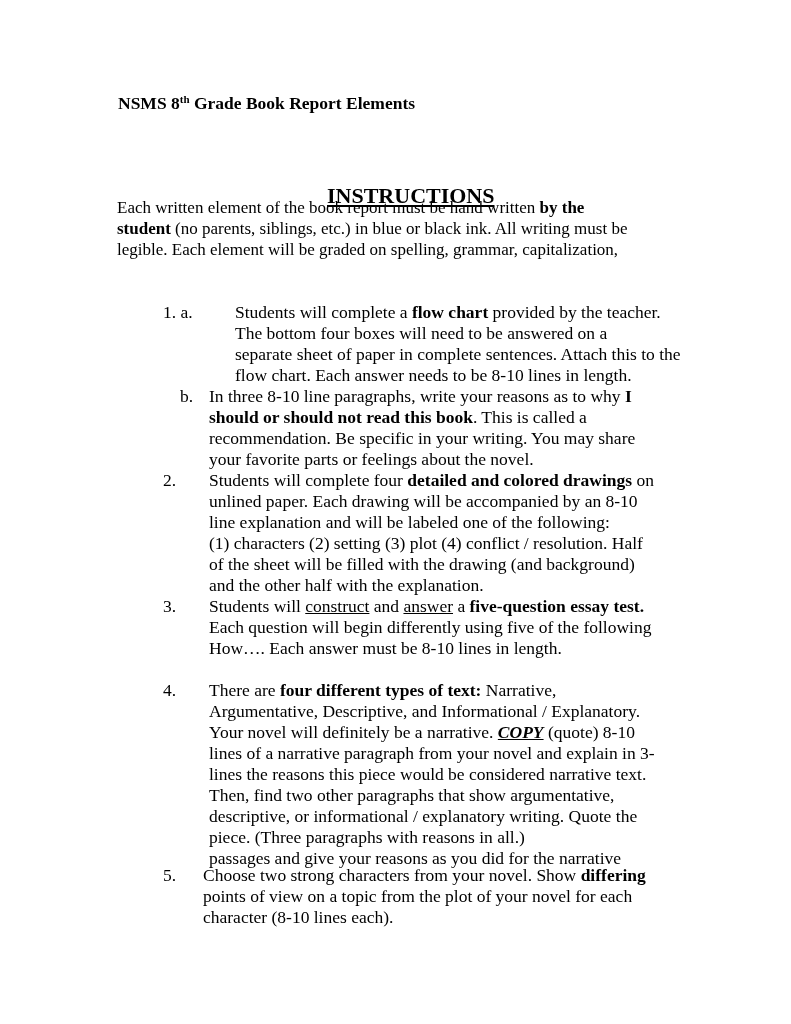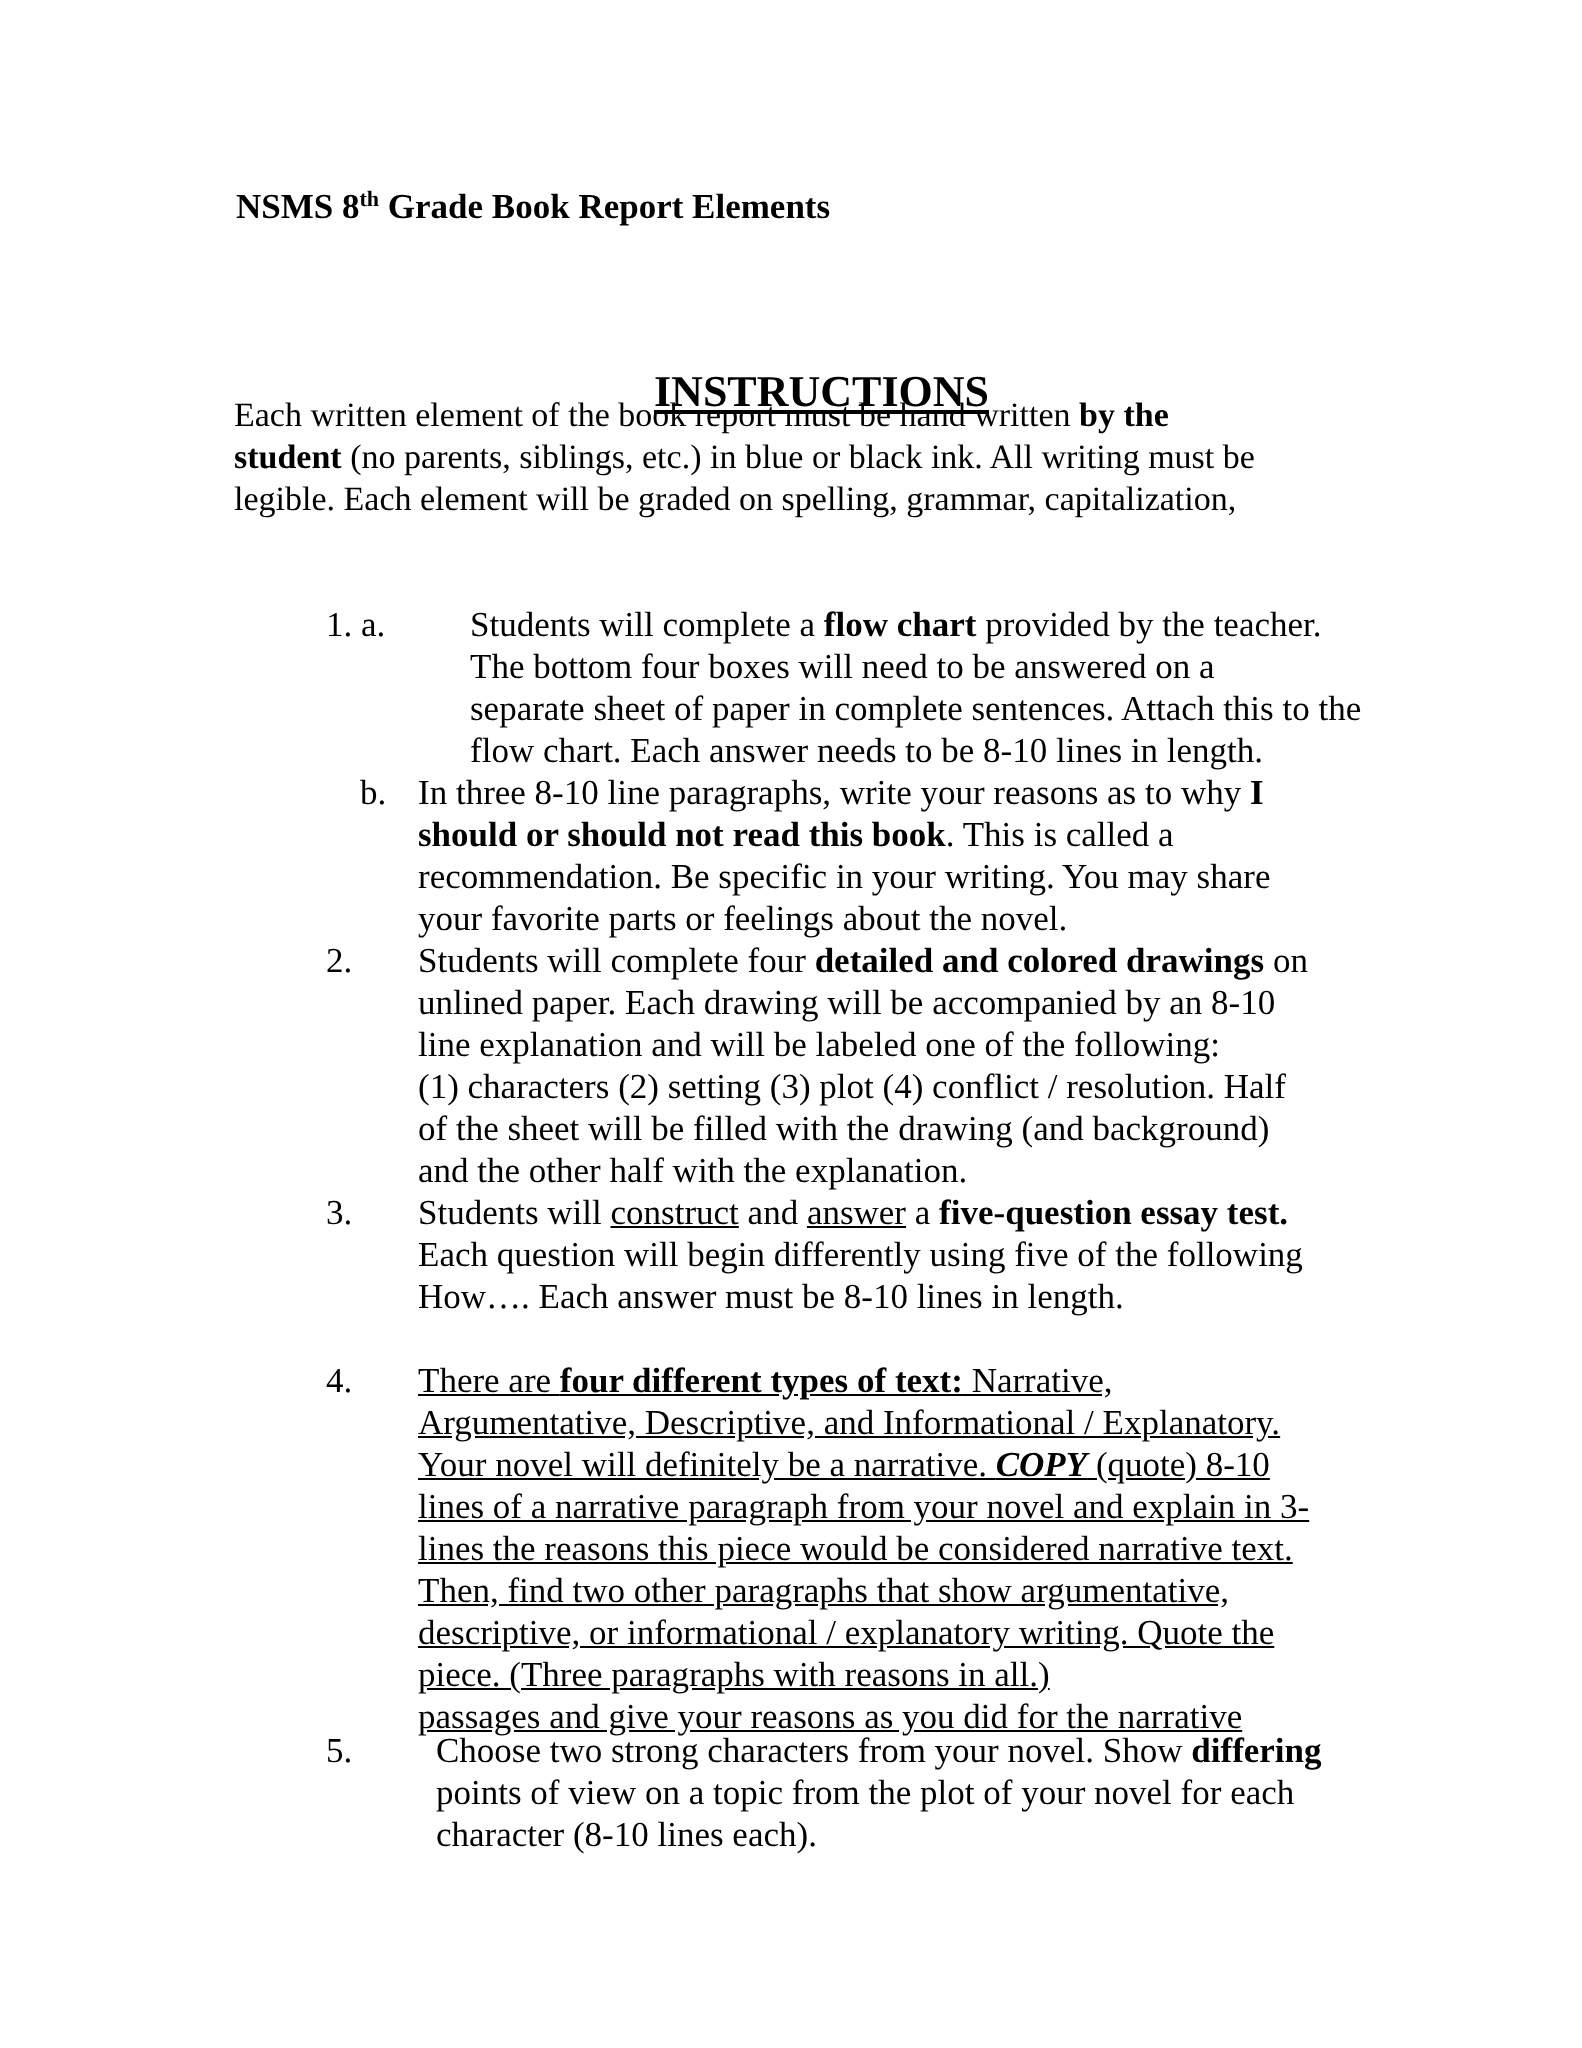--- a/index.html
+++ b/index.html
@@ -64,33 +64,33 @@
   <div class="item" id="item-3" style="left:163px; top:596px;">
     <span class="num" style="left:0;">3.</span>
     <div class="body" style="left:46px;">
         <div class="line"><span>Students will </span><span class="u">construct</span><span> and </span><span class="u">answer</span><span> a </span><span class="b">five-question essay test.</span></div>
         <div class="line"><span>Each question will begin differently using five of the following</span></div>
         <div class="line"><span>How….    Each answer must be 8-10 lines in length.</span></div>
       </div>
   </div>
   <div class="item" id="item-4" style="left:163px; top:680px;">
     <span class="num" style="left:0;">4.</span>
-    <div class="body" style="left:46px;text-decoration:underline;">
+    <div class="body" style="left:46px;">
         <div class="line"><span>There are </span><span class="b">four different types of text:</span><span> Narrative,</span></div>
         <div class="line"><span>Argumentative, Descriptive, and Informational / Explanatory.</span></div>
         <div class="line"><span>Your novel will definitely be a narrative.  </span><span class="bi">COPY</span><span> (quote)  8-10</span></div>
         <div class="line"><span>lines of a narrative paragraph from your novel and explain in 3-</span></div>
         <div class="line"><span>lines the reasons this piece would be considered narrative text.</span></div>
         <div class="line"><span>Then, find two other paragraphs that show argumentative,</span></div>
         <div class="line"><span>descriptive, or informational / explanatory writing. Quote the</span></div>
         <div class="line"><span>piece. (Three paragraphs  with reasons in all.)</span></div>
         <div class="line"><span>passages and give your reasons as you did for the narrative</span></div>
       </div>
   </div>
   <div class="item" id="item-5" style="left:163px; top:865px;">
     <span class="num" style="left:0;">5.</span>
-    <div class="body" style="left:55px;">
+    <div class="body" style="left:40px;">
         <div class="line"><span>Choose two strong characters from your novel.  Show </span><span class="b">differing</span></div>
         <div class="line"><span>points of view on a topic from the plot of your novel for each</span></div>
         <div class="line"><span>character (8-10 lines each).</span></div>
       </div>
   </div>
 </div>
 
 </body></html>

